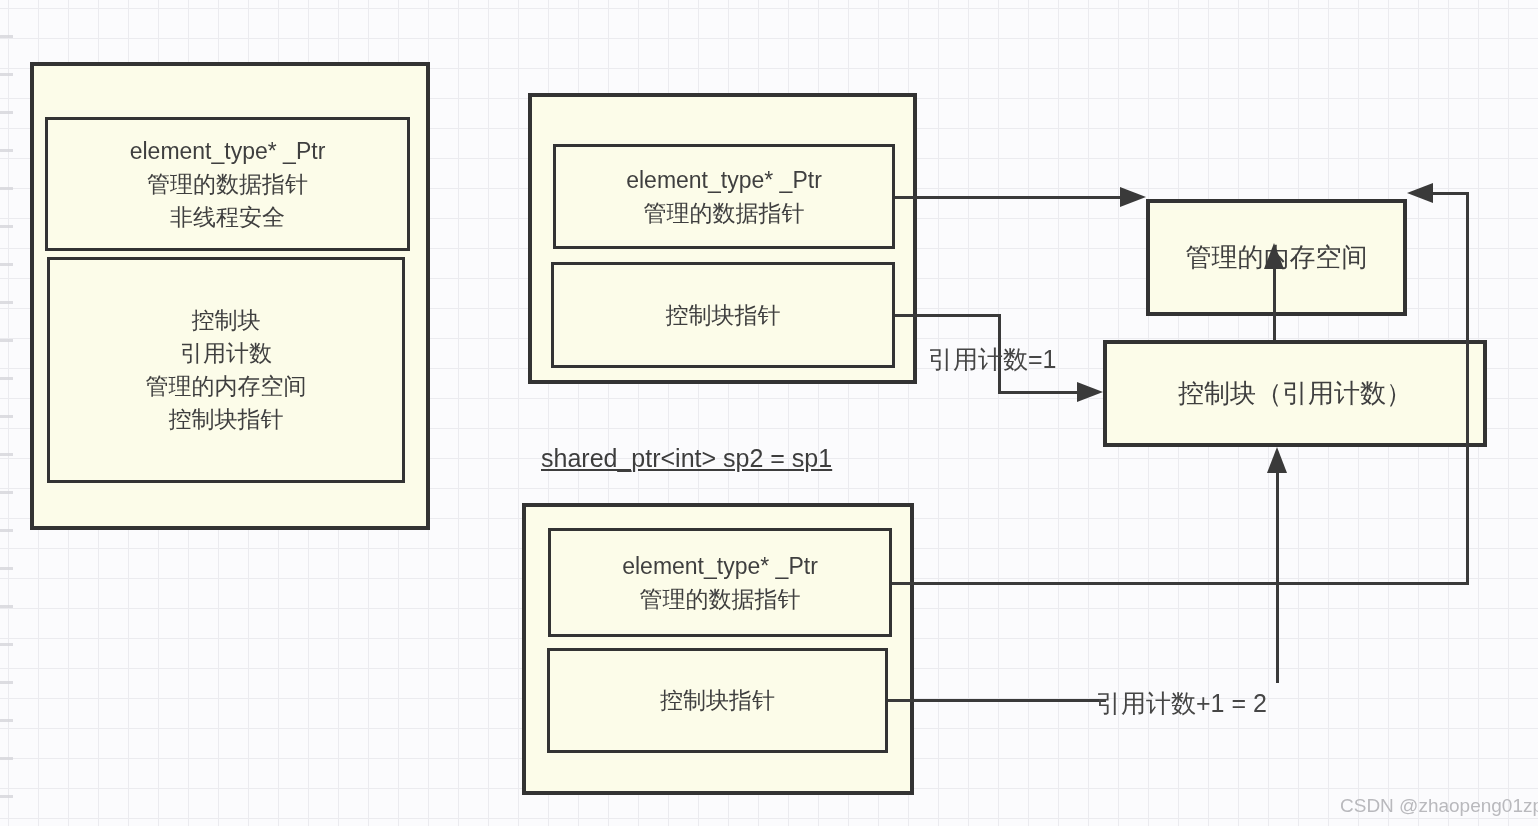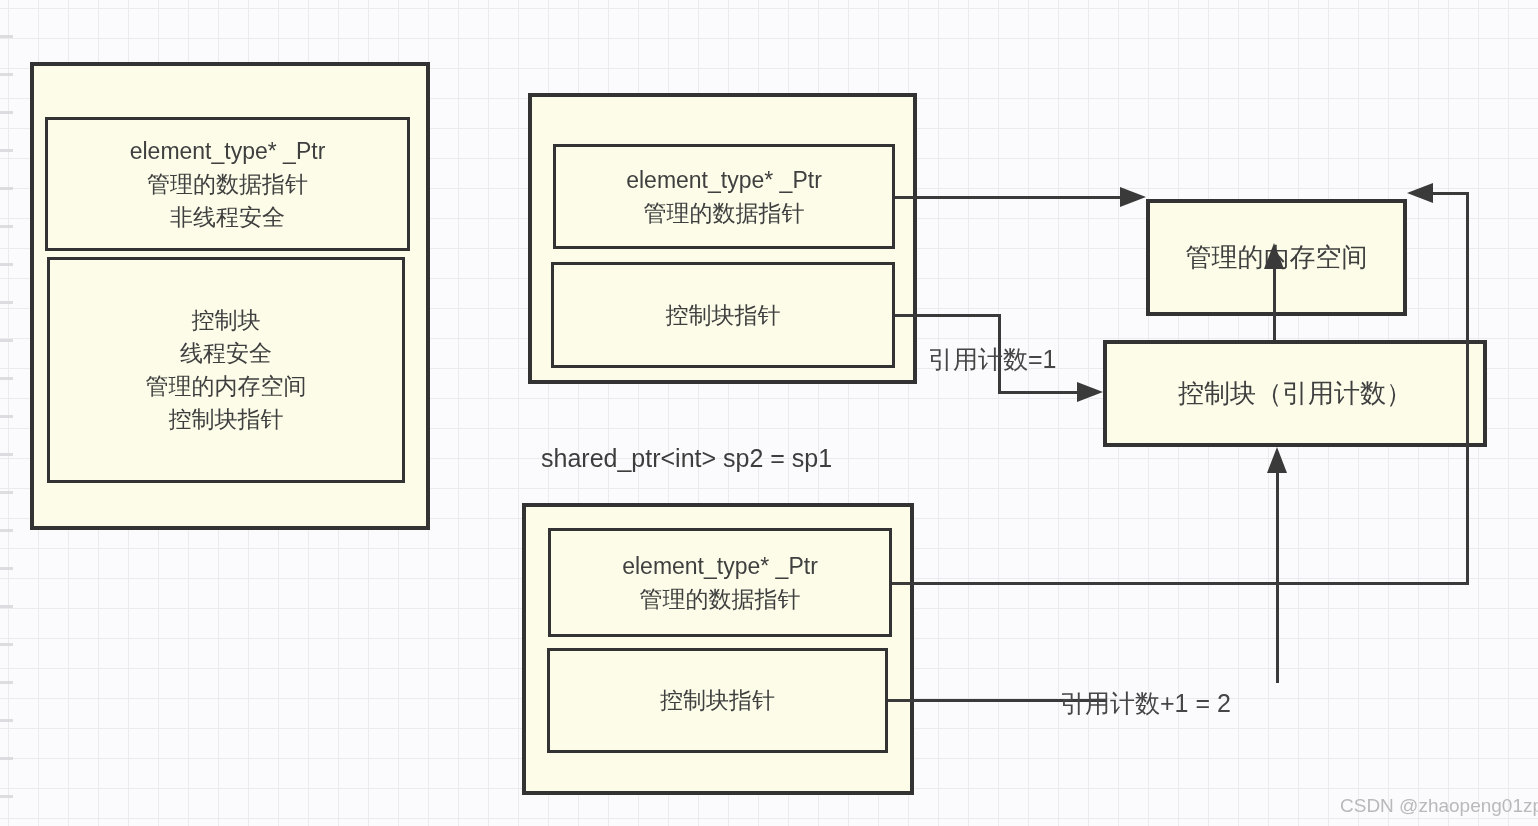--- a/index.html
+++ b/index.html
@@ -55,38 +55,38 @@
   <div class="edge-ticks"></div>
 
   <div class="box outer" style="left:30px; top:62px; width:400px; height:468px;">
     <div class="box inner" style="left:11px; top:51px; width:365px; height:134px;">
       <div class="struct-line">element_type* _Ptr</div>
       <div class="struct-line">管理的数据指针</div>
       <div class="struct-line">非线程安全</div>
     </div>
     <div class="box inner" style="left:13px; top:191px; width:358px; height:226px;">
       <div class="struct-line">控制块</div>
-      <div class="struct-line">线程安全</div>
+      <div class="struct-line">引用计数</div>
       <div class="struct-line">管理的内存空间</div>
       <div class="struct-line">控制块指针</div>
     </div>
   </div>
 
 
   <div class="box outer" style="left:528px; top:93px; width:389px; height:291px;">
     <div class="box inner" style="left:21px; top:47px; width:342px; height:105px;">
       <div class="struct-line">element_type* _Ptr</div>
       <div class="struct-line">管理的数据指针</div>
     </div>
     <div class="box inner" style="left:19px; top:165px; width:344px; height:106px;">
       <div class="struct-line">控制块指针</div>
     </div>
   </div>
 
-  <div class="flow-label" style="left:541px; top:444px;">shared_ptr&lt;int&gt; sp2 = sp1</div>
+  <div class="flow-label" style="left:541px; top:444px;text-decoration:underline;">shared_ptr&lt;int&gt; sp2 = sp1</div>
 
   <div class="box outer" style="left:522px; top:503px; width:392px; height:292px;">
     <div class="box inner" style="left:22px; top:21px; width:344px; height:109px;">
       <div class="struct-line">element_type* _Ptr</div>
       <div class="struct-line">管理的数据指针</div>
     </div>
     <div class="box inner" style="left:21px; top:141px; width:341px; height:105px;">
       <div class="struct-line">控制块指针</div>
     </div>
   </div>
@@ -106,18 +106,18 @@
 
   <div class="seg" style="left:1273px; top:266px; width:3px; height:74px;"></div>
   <div class="arrow up" style="left:1264px; top:243px;"></div>
 
   <div class="seg" style="left:892px; top:582px; width:577px; height:3px;"></div>
   <div class="seg" style="left:1466px; top:192px; width:3px; height:393px;"></div>
   <div class="seg" style="left:1431px; top:192px; width:38px; height:3px;"></div>
   <div class="arrow left" style="left:1407px; top:183px;"></div>
 
   <div class="seg" style="left:888px; top:699px; width:218px; height:3px;"></div>
-  <div class="annot" style="left:1060px; top:687px;">引用计数+1 = 2</div>
+  <div class="annot" style="left:1096px; top:687px;">引用计数+1 = 2</div>
   <div class="seg" style="left:1276px; top:470px; width:3px; height:213px;"></div>
   <div class="arrow up" style="left:1267px; top:447px;"></div>
 
   <div class="watermark" style="left:1340px; top:795px;">CSDN @zhaopeng01zp</div>
 </div>
 
 </body></html>

